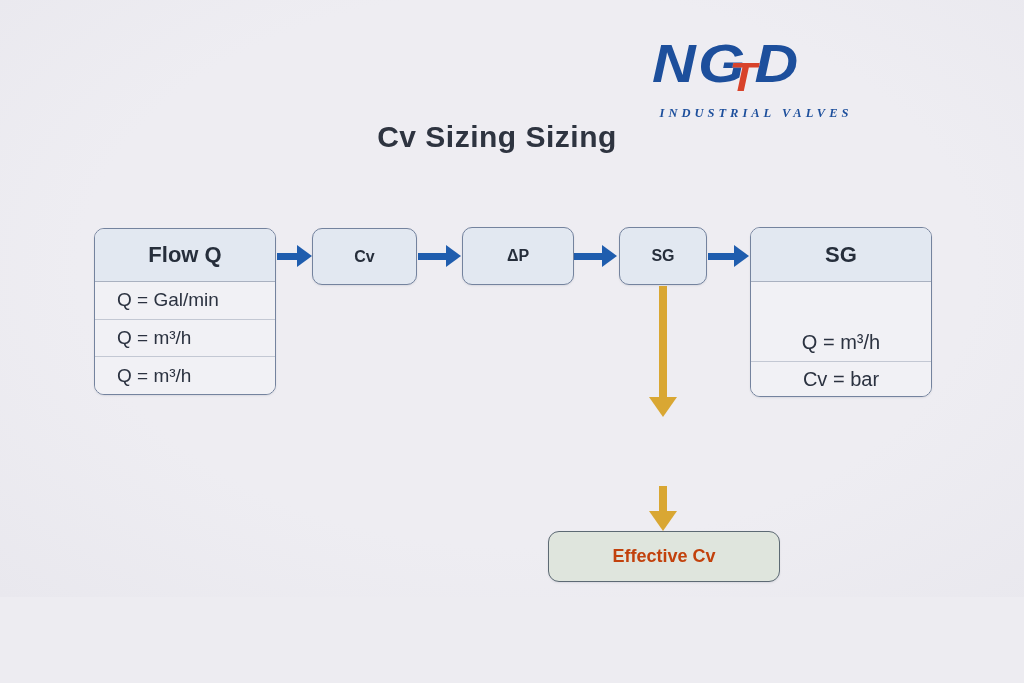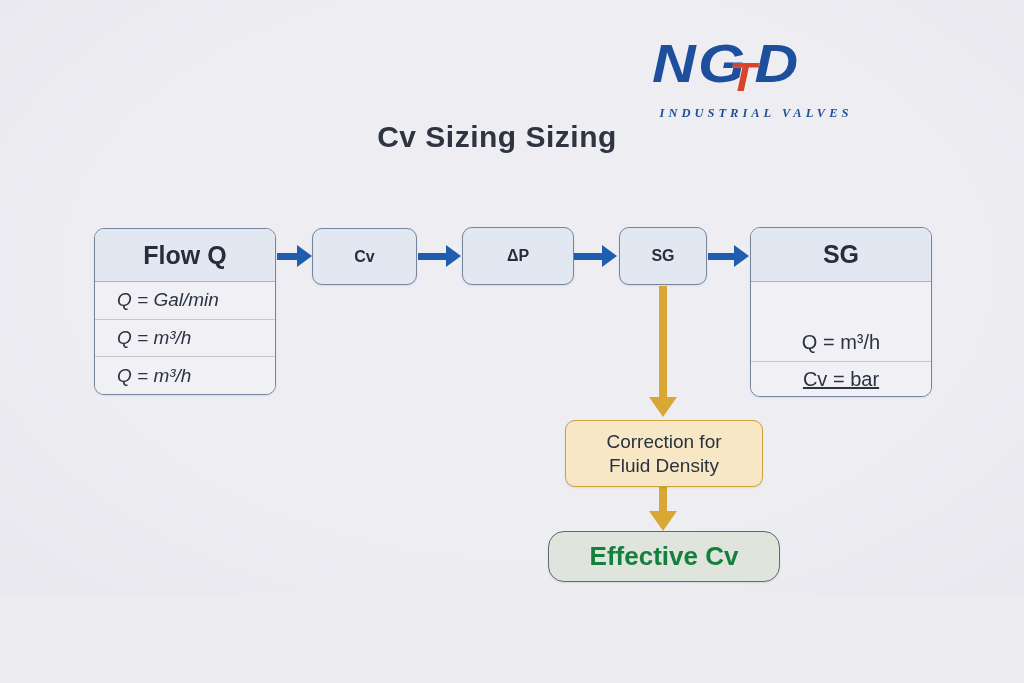--- a/index.html
+++ b/index.html
@@ -54,59 +54,59 @@
   .table-box{
     position:absolute;display:flex;flex-direction:column;
     border:1.5px solid var(--box-border,#74839e);border-radius:10px;
     overflow:hidden;background:var(--box-row-fill,#f1f1f5);
     box-shadow:0 1px 2px rgba(40,50,70,.10);
   }
   .table-header{
     display:flex;align-items:center;justify-content:center;
     background:var(--box-header-fill,#e2e8f1);
     border-bottom:1px solid #a9b1c0;
-    font-size:25px;font-weight:600;color:var(--node-text,#262e3b);
+    font-size:22px;font-weight:600;color:var(--node-text,#262e3b);
     flex:0 0 52px;
   }
   .table-row{
     display:flex;align-items:center;flex:1;
     font-size:19px;color:#2b3240;background:var(--box-row-fill,#f1f1f5);
   }
   .table-row + .table-row{border-top:1px solid var(--row-divider,#c3c8d3);}
-  .left-align{padding-left:22px;font-style:italic;}
+  .left-align{padding-left:22px;}
   .center-align{justify-content:center;}
 
   
   #flow-box{left:94px;top:228px;width:180px;height:165px;}
   
   #result-box{left:750px;top:227px;width:180px;height:168px;}
   #result-box .table-header{flex:0 0 53px;}
   #result-box .row-tall{flex:0 0 72px;align-items:flex-end;padding-bottom:7px;font-size:20px;}
-  #result-box .row-bottom{flex:1;font-size:20px;text-decoration:underline;}
+  #result-box .row-bottom{flex:1;font-size:20px;}
 
   
   #node-cv{left:312px;top:228px;width:103px;height:55px;}
   #node-dp{left:462px;top:227px;width:110px;height:56px;}
   #node-sg{left:619px;top:227px;width:86px;height:56px;}
 
   
   #correction-box{
     position:absolute;left:565px;top:420px;width:196px;height:65px;
     display:flex;flex-direction:column;align-items:center;justify-content:center;
     background:var(--correction-fill,#f8e7c5);
     border:1.5px solid var(--correction-border,#cfa23a);border-radius:10px;
     font-size:19px;font-weight:500;color:#29323f;line-height:1.25;text-align:center;
     box-shadow:0 1px 2px rgba(40,50,70,.10);
   }
   #effective-box{
     position:absolute;left:548px;top:531px;width:230px;height:49px;
     display:flex;align-items:center;justify-content:center;
     background:var(--effective-fill,#dfe5dd);
-    border:1.5px solid var(--effective-border,#5d6a74);border-radius:16px;
-    font-size:26px;font-weight:bold;color:#15803d;
+    border:1.5px solid var(--effective-border,#5d6a74);border-radius:11px;
+    font-size:18px;font-weight:bold;color:#c2410c;
     box-shadow:0 1px 2px rgba(40,50,70,.10);
   }
 
   
   .h-arrow{position:absolute;display:flex;align-items:center;height:22px;}
   .h-arrow .shaft{height:7px;background:var(--arrow-blue,#1f5dae);}
   .h-arrow .head{
     width:0;height:0;border-top:11px solid transparent;border-bottom:11px solid transparent;
     border-left:15px solid var(--arrow-blue,#1f5dae);
   }
@@ -172,20 +172,16 @@
 
   <div class="v-arrow" id="gold-arrow-1">
     <div class="shaft"></div>
     <div class="head"></div>
   </div>
   <div class="v-arrow" id="gold-arrow-2">
     <div class="shaft"></div>
     <div class="head"></div>
   </div>
 
-  <div id="correction-box">
-    <span>Correction for</span>
-    <span>Fluid Density</span>
-  </div>
 
   <div id="effective-box">Effective Cv</div>
 
 </div>
 
 </body></html>

